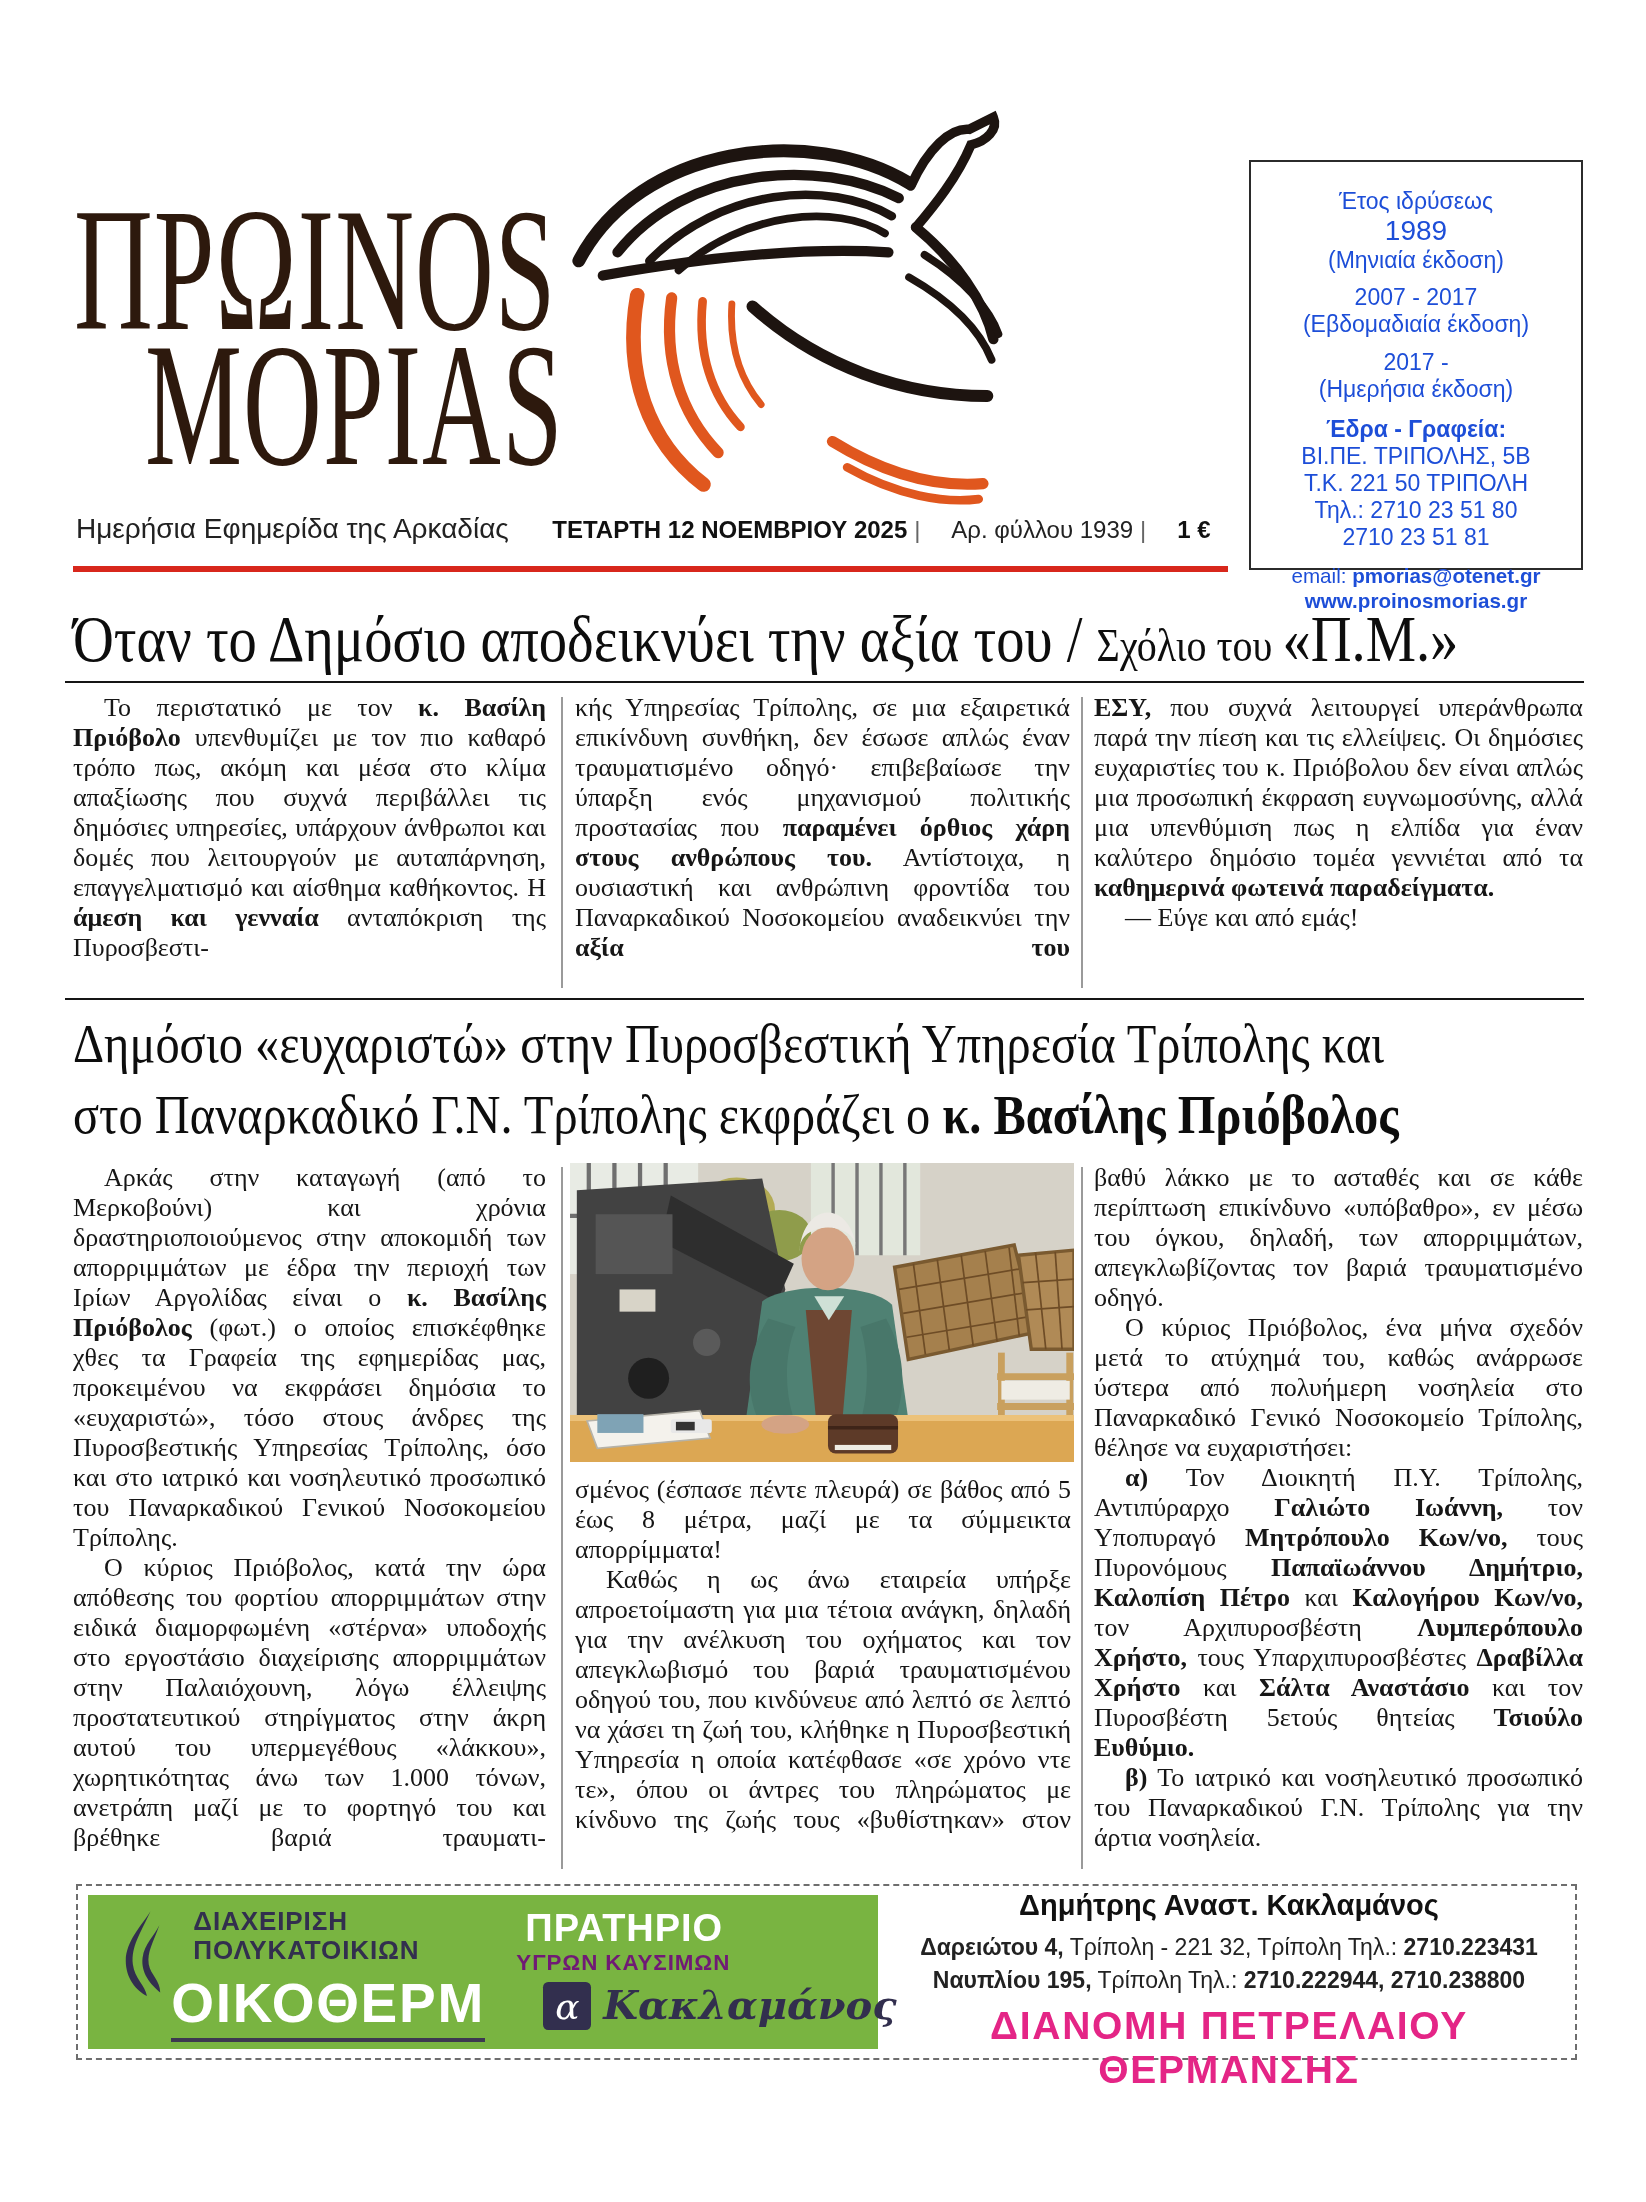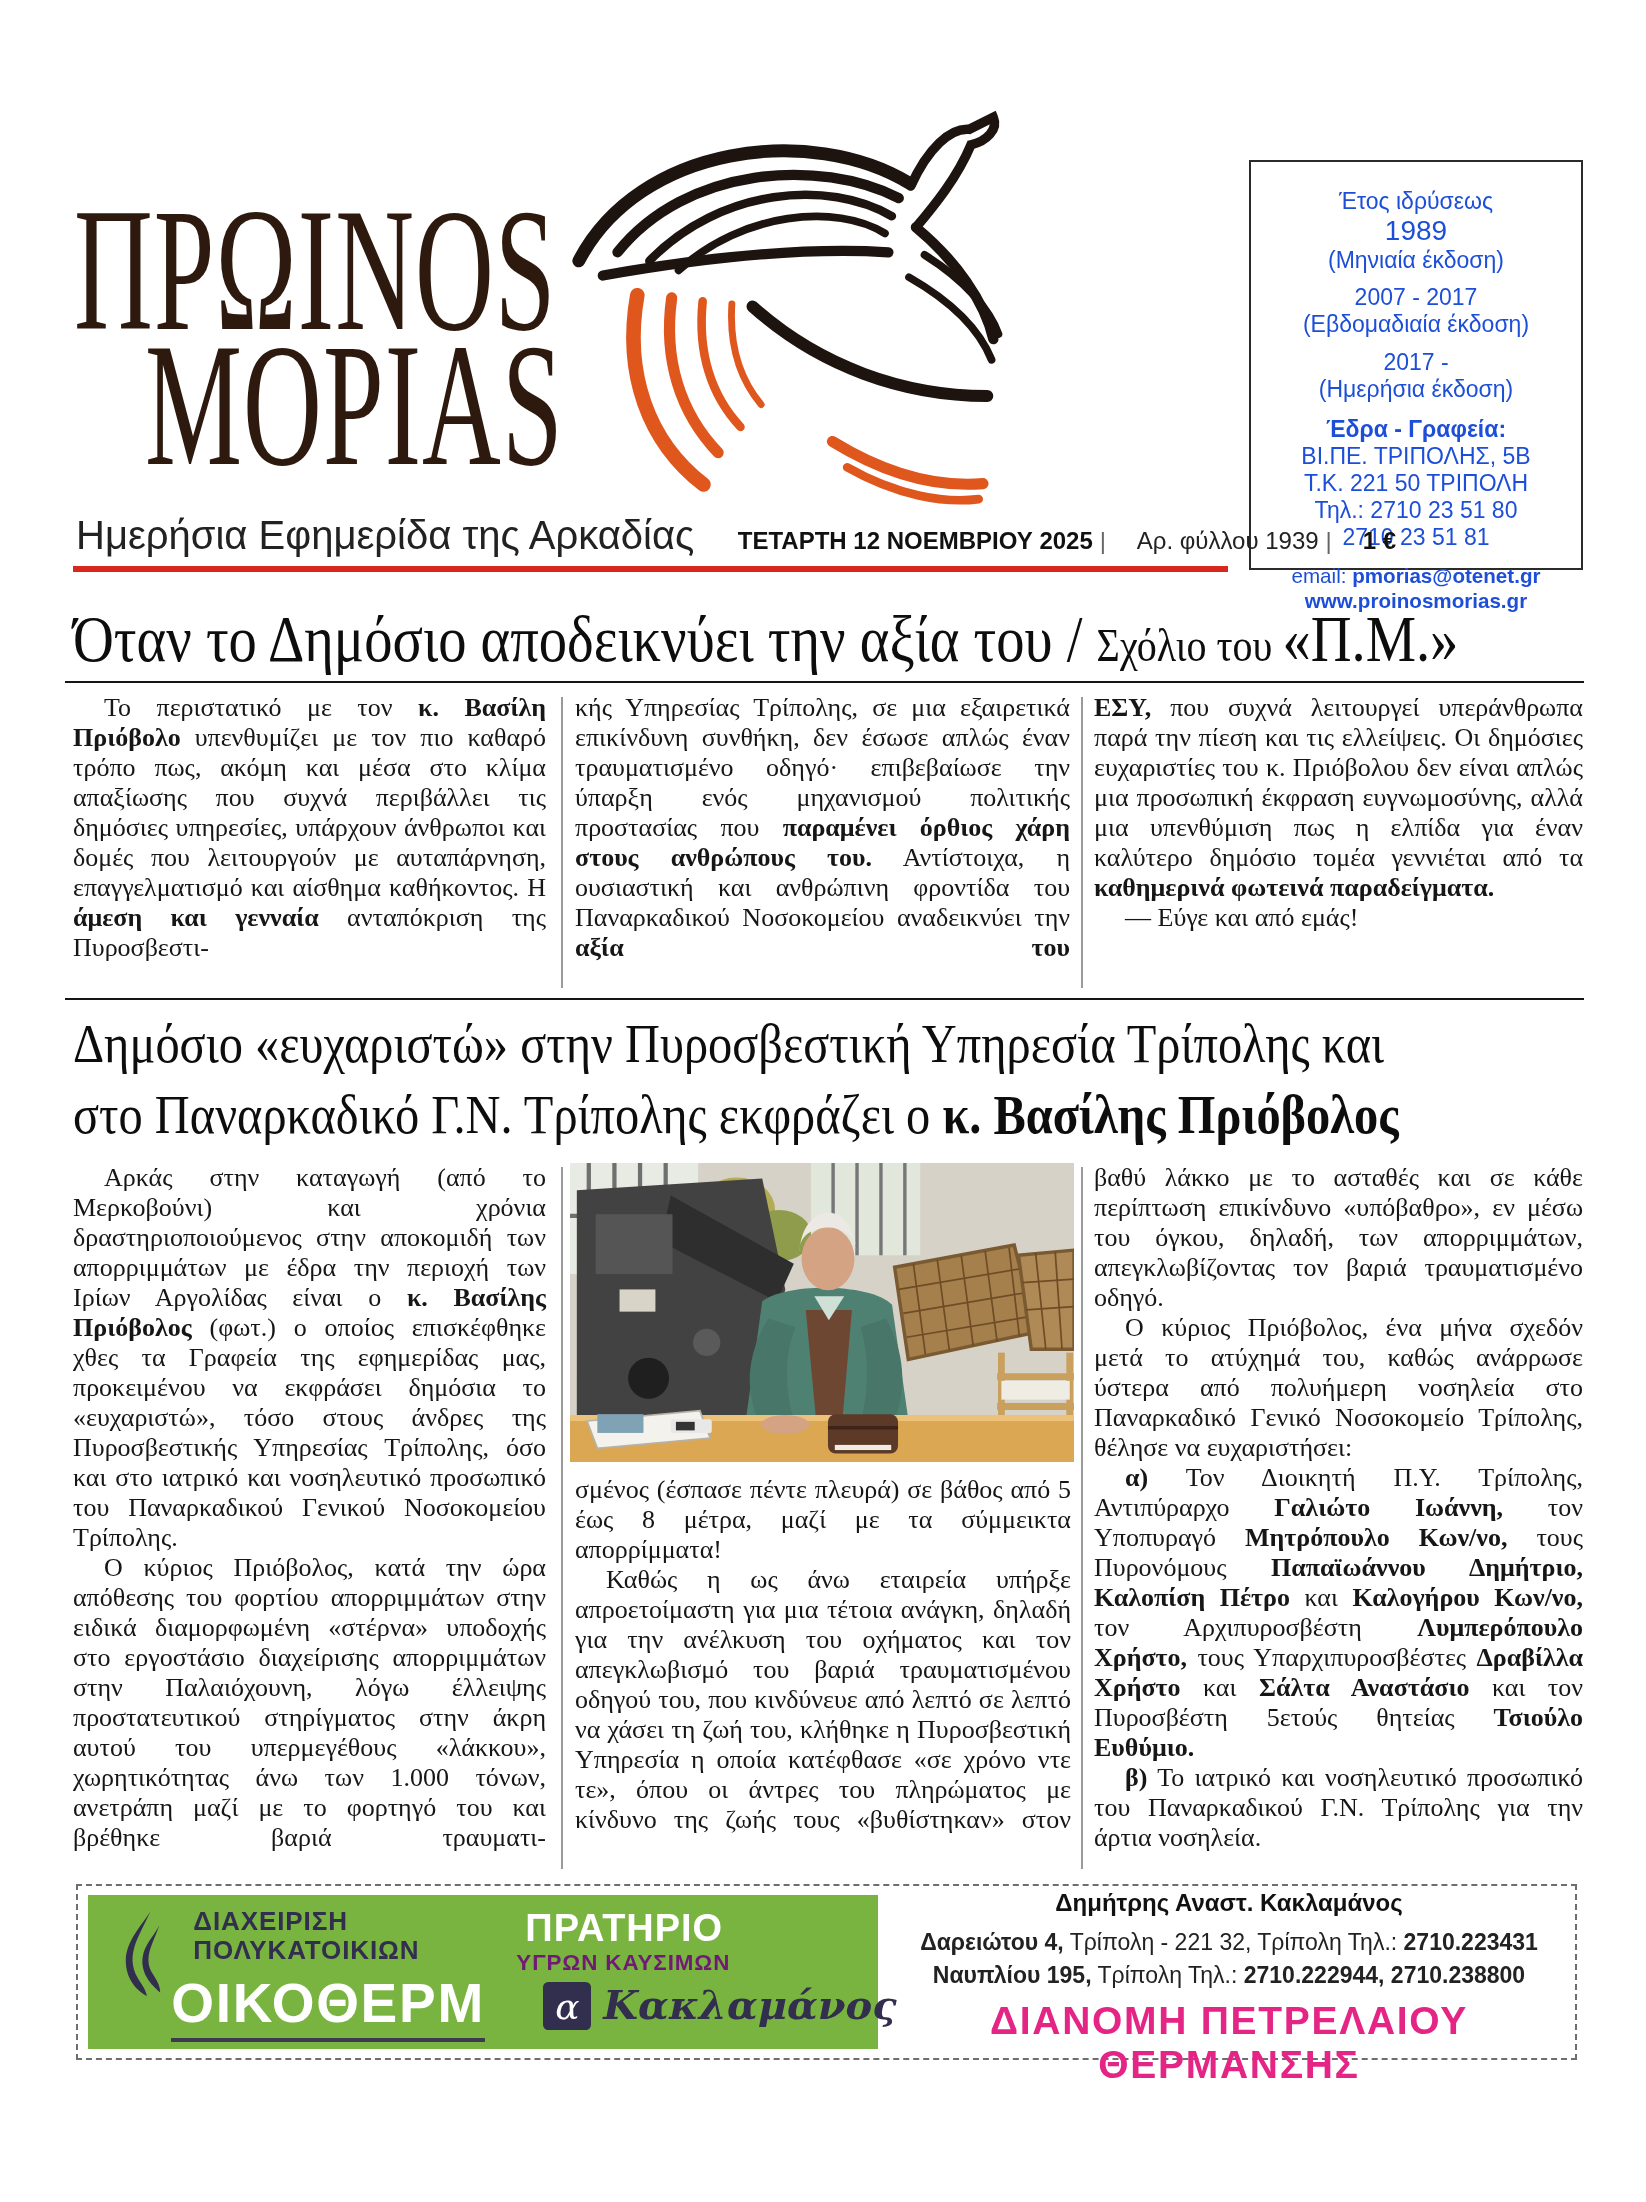--- a/index.html
+++ b/index.html
@@ -11,21 +11,21 @@
   .mast-word{font-family:"Liberation Serif", serif;color:#2d190d;font-size:176px;line-height:176px;
              transform:scaleX(.62);transform-origin:left top;white-space:nowrap;letter-spacing:1.7px;}
   .info-box{box-sizing:border-box;border:2.6px solid #2b2b2b;text-align:center;
             font-family:"Liberation Sans", sans-serif;color:#1d4ed8;padding-top:26px;}
   .info-box div{font-size:23px;line-height:27px;}
   .ib-year{font-size:28px !important;line-height:32px !important;}
   .ib-gap{height:10.3px;}
   .ib-b{font-weight:bold;}
   .ib-small{font-size:20.6px !important;line-height:25px !important;}
   .subtitle-row{white-space:nowrap;}
-  .subtitle-txt{font-family:"Liberation Sans", sans-serif;font-size:40px;color:#222;}
+  .subtitle-txt{font-family:"Liberation Sans", sans-serif;font-size:28px;color:#222;}
   .date-txt{font-family:"Liberation Sans", sans-serif;font-size:24px;font-weight:bold;color:#111;margin-left:24px;}
   .date-sep{font-family:"Liberation Sans", sans-serif;font-size:24px;font-weight:normal;color:#666;padding:0 6.9px;}
   .date-reg{font-weight:normal;color:#222;}
   .red-rule{background:#d8271c;}
   .h-rule{background:#151515;}
   .v-rule{background:#9a9a9a;}
   
   .cond{display:inline-block;white-space:nowrap;transform:scaleX(.87);transform-origin:left bottom;}
   .hl1{font-size:65px;line-height:77px;color:#0d0d0d;}
   .hl1 .kick{font-size:46px;}
@@ -41,21 +41,21 @@
   .green-panel{background:#79b441;position:absolute;}
   .oiko-small{font-family:"Liberation Sans", sans-serif;font-weight:bold;color:#322f4e;
               font-size:26px;line-height:29px;letter-spacing:0.9px;}
   .oiko-brand{font-family:"Liberation Sans", sans-serif;font-weight:bold;color:#ffffff;
               font-size:55px;letter-spacing:1.7px;border-bottom:4.3px solid #3c3950;padding-bottom:3.4px;}
   .prat1{font-family:"Liberation Sans", sans-serif;font-weight:bold;color:#fff;font-size:38px;letter-spacing:0.9px;}
   .prat2{font-family:"Liberation Sans", sans-serif;font-weight:bold;color:#701a75;font-size:22.4px;letter-spacing:0.9px;text-align:right;}
   .kak-mark{width:48px;height:48px;background:#322f4e;color:#fff;display:inline-flex;align-items:center;
             justify-content:center;font-family:"DejaVu Serif", serif;font-size:36px;font-style:italic;border-radius:5.2px;}
   .kak-brand{font-family:"DejaVu Serif", serif;font-style:italic;font-weight:bold;color:#322f4e;font-size:40px;}
-  .ad-owner{font-family:"Liberation Sans", sans-serif;font-weight:bold;font-size:24px;color:#111;text-align:center;}
+  .ad-owner{font-family:"Liberation Sans", sans-serif;font-weight:bold;font-size:29px;color:#111;text-align:center;}
   .ad-addr{font-family:"Liberation Sans", sans-serif;font-size:23px;color:#222;text-align:center;}
   .ad-banner{font-family:"Liberation Sans", sans-serif;font-weight:bold;font-size:39px;color:#e42586;
              letter-spacing:1.7px;text-align:center;}
 </style>
 </head>
 <body>
 
 <div class="page">
 
   <div class="abs mast-word" style="left:74px;top:182px;">ΠΡΩΙΝΟS</div>

